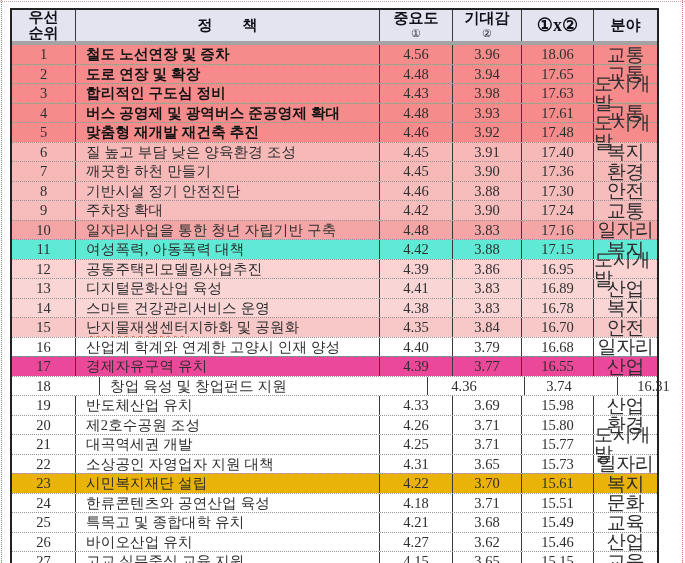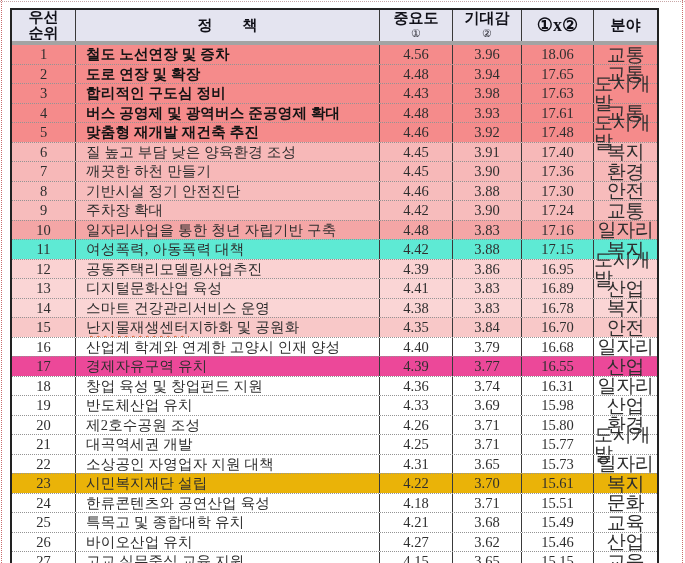--- a/index.html
+++ b/index.html
@@ -232,21 +232,21 @@
 
     <div class="row" style="background: #ec4899;">
       <div class="cell col-rank c">17</div>
       <div class="cell col-policy c c-policy vline">경제자유구역 유치</div>
       <div class="cell col-imp c vline">4.39</div>
       <div class="cell col-exp c vline">3.77</div>
       <div class="cell col-prod c vline">16.55</div>
       <div class="cell col-field c c-field vline">산업</div>
     </div>
 
-    <div class="row" style="background: rgb(255, 255, 255);">
+    <div class="row" style="background: rgb(255, 255, 255); gap: 24px;">
       <div class="cell col-rank c">18</div>
       <div class="cell col-policy c c-policy vline">창업 육성 및 창업펀드 지원</div>
       <div class="cell col-imp c vline">4.36</div>
       <div class="cell col-exp c vline">3.74</div>
       <div class="cell col-prod c vline">16.31</div>
       <div class="cell col-field c c-field vline">일자리</div>
     </div>
 
     <div class="row" style="background: rgb(255, 255, 255);">
       <div class="cell col-rank c">19</div>

